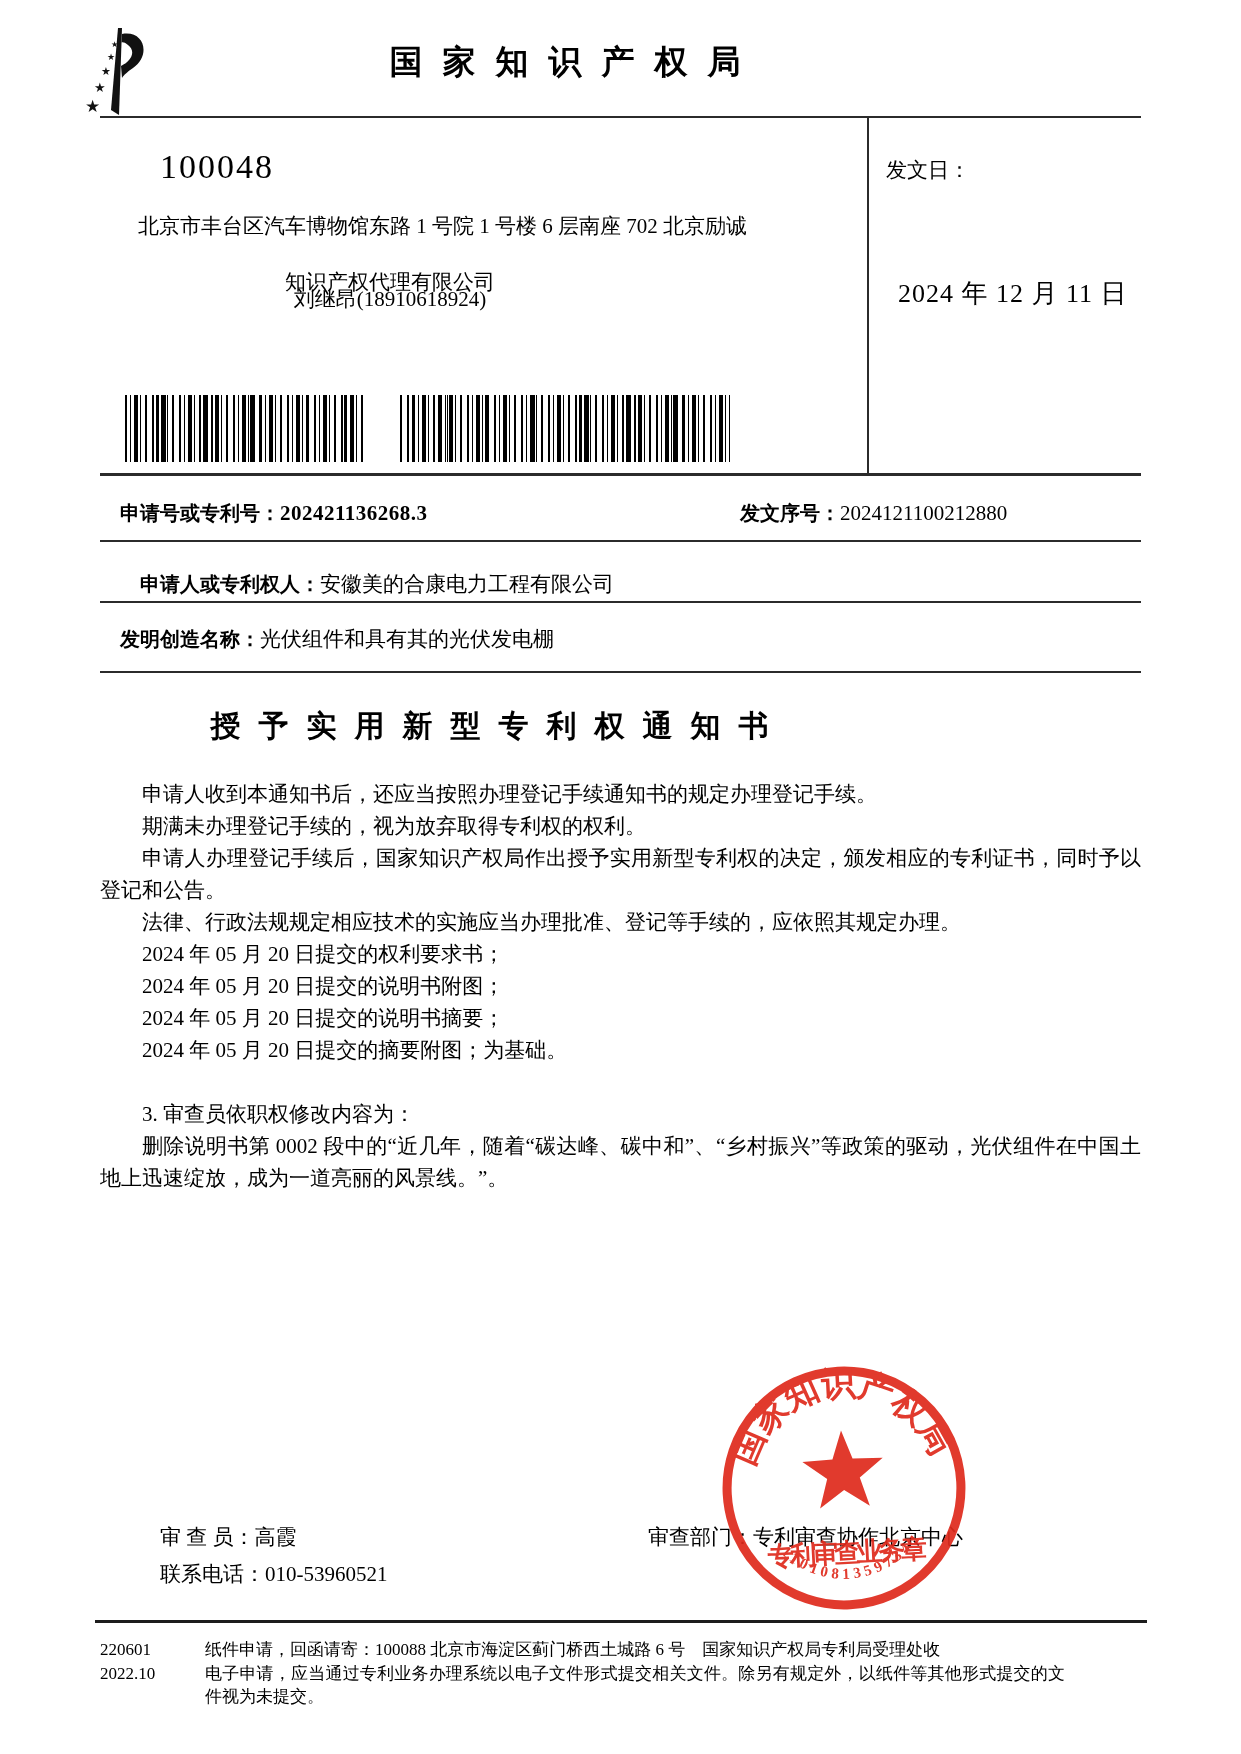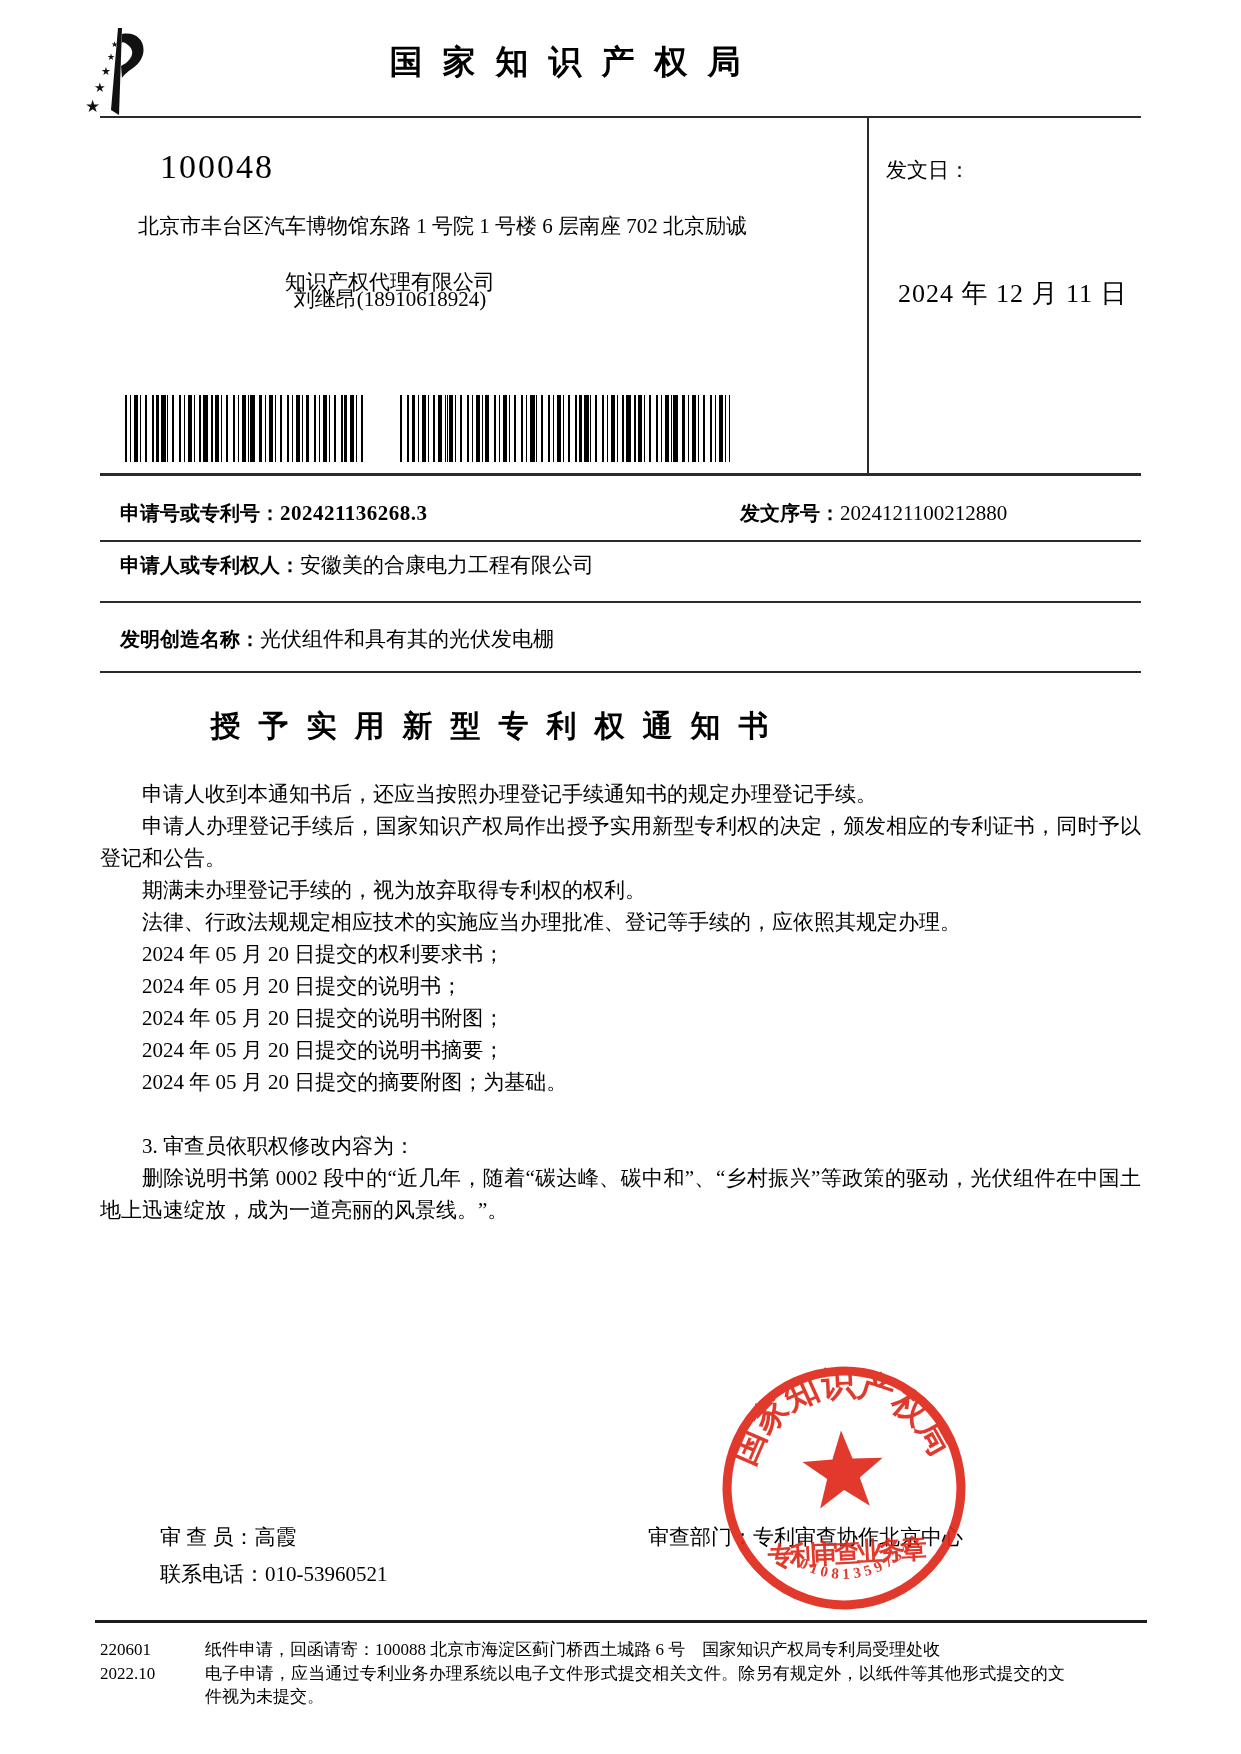--- a/index.html
+++ b/index.html
@@ -95,39 +95,38 @@
 <div class="rule" style="left:100px;top:473px;width:1041px;height:3px;"></div>
 
 <div class="row" style="top:500px;width:1021px;">
   <span class="lbl">申请号或专利号：</span><span class="val-bold">202421136268.3</span>
   <span class="serial-group">
     <span class="lbl">发文序号：</span><span>2024121100212880</span>
   </span>
 </div>
 <div class="rule" style="left:100px;top:540px;width:1041px;height:2px;"></div>
 
-<div class="row" style="top:551px;">
+<div class="row" style="top:570px;margin-left:20px;">
   <span class="lbl">申请人或专利权人：</span><span>安徽美的合康电力工程有限公司</span>
 </div>
 <div class="rule" style="left:100px;top:601px;width:1041px;height:2px;"></div>
 
 <div class="row" style="top:625px;">
   <span class="lbl">发明创造名称：</span><span>光伏组件和具有其的光伏发电棚</span>
 </div>
 <div class="rule" style="left:100px;top:671px;width:1041px;height:2px;"></div>
 
 <div class="abs notice-title">授予实用新型专利权通知书</div>
 
 <div class="abs body-text">
   <p>申请人收到本通知书后，还应当按照办理登记手续通知书的规定办理登记手续。</p>
+  <p>期满未办理登记手续的，视为放弃取得专利权的权利。</p>
   <p>申请人办理登记手续后，国家知识产权局作出授予实用新型专利权的决定，颁发相应的专利证书，同时予以登记和公告。</p>
-  <p>期满未办理登记手续的，视为放弃取得专利权的权利。</p>
   <p>法律、行政法规规定相应技术的实施应当办理批准、登记等手续的，应依照其规定办理。</p>
   <p>2024 年 05 月 20 日提交的权利要求书；</p>
-  <p>2024 年 05 月 20 日提交的说明书；</p>
   <p>2024 年 05 月 20 日提交的说明书附图；</p>
   <p>2024 年 05 月 20 日提交的说明书摘要；</p>
   <p>2024 年 05 月 20 日提交的摘要附图；为基础。</p>
   <p class="gap">3. 审查员依职权修改内容为：</p>
   <p>删除说明书第 0002 段中的“近几年，随着“碳达峰、碳中和”、“乡村振兴”等政策的驱动，光伏组件在中国土地上迅速绽放，成为一道亮丽的风景线。”。</p>
 </div>
 
 <div class="sig examiner">
   <span>审 查 员：</span><span>高霞</span>
 </div>

